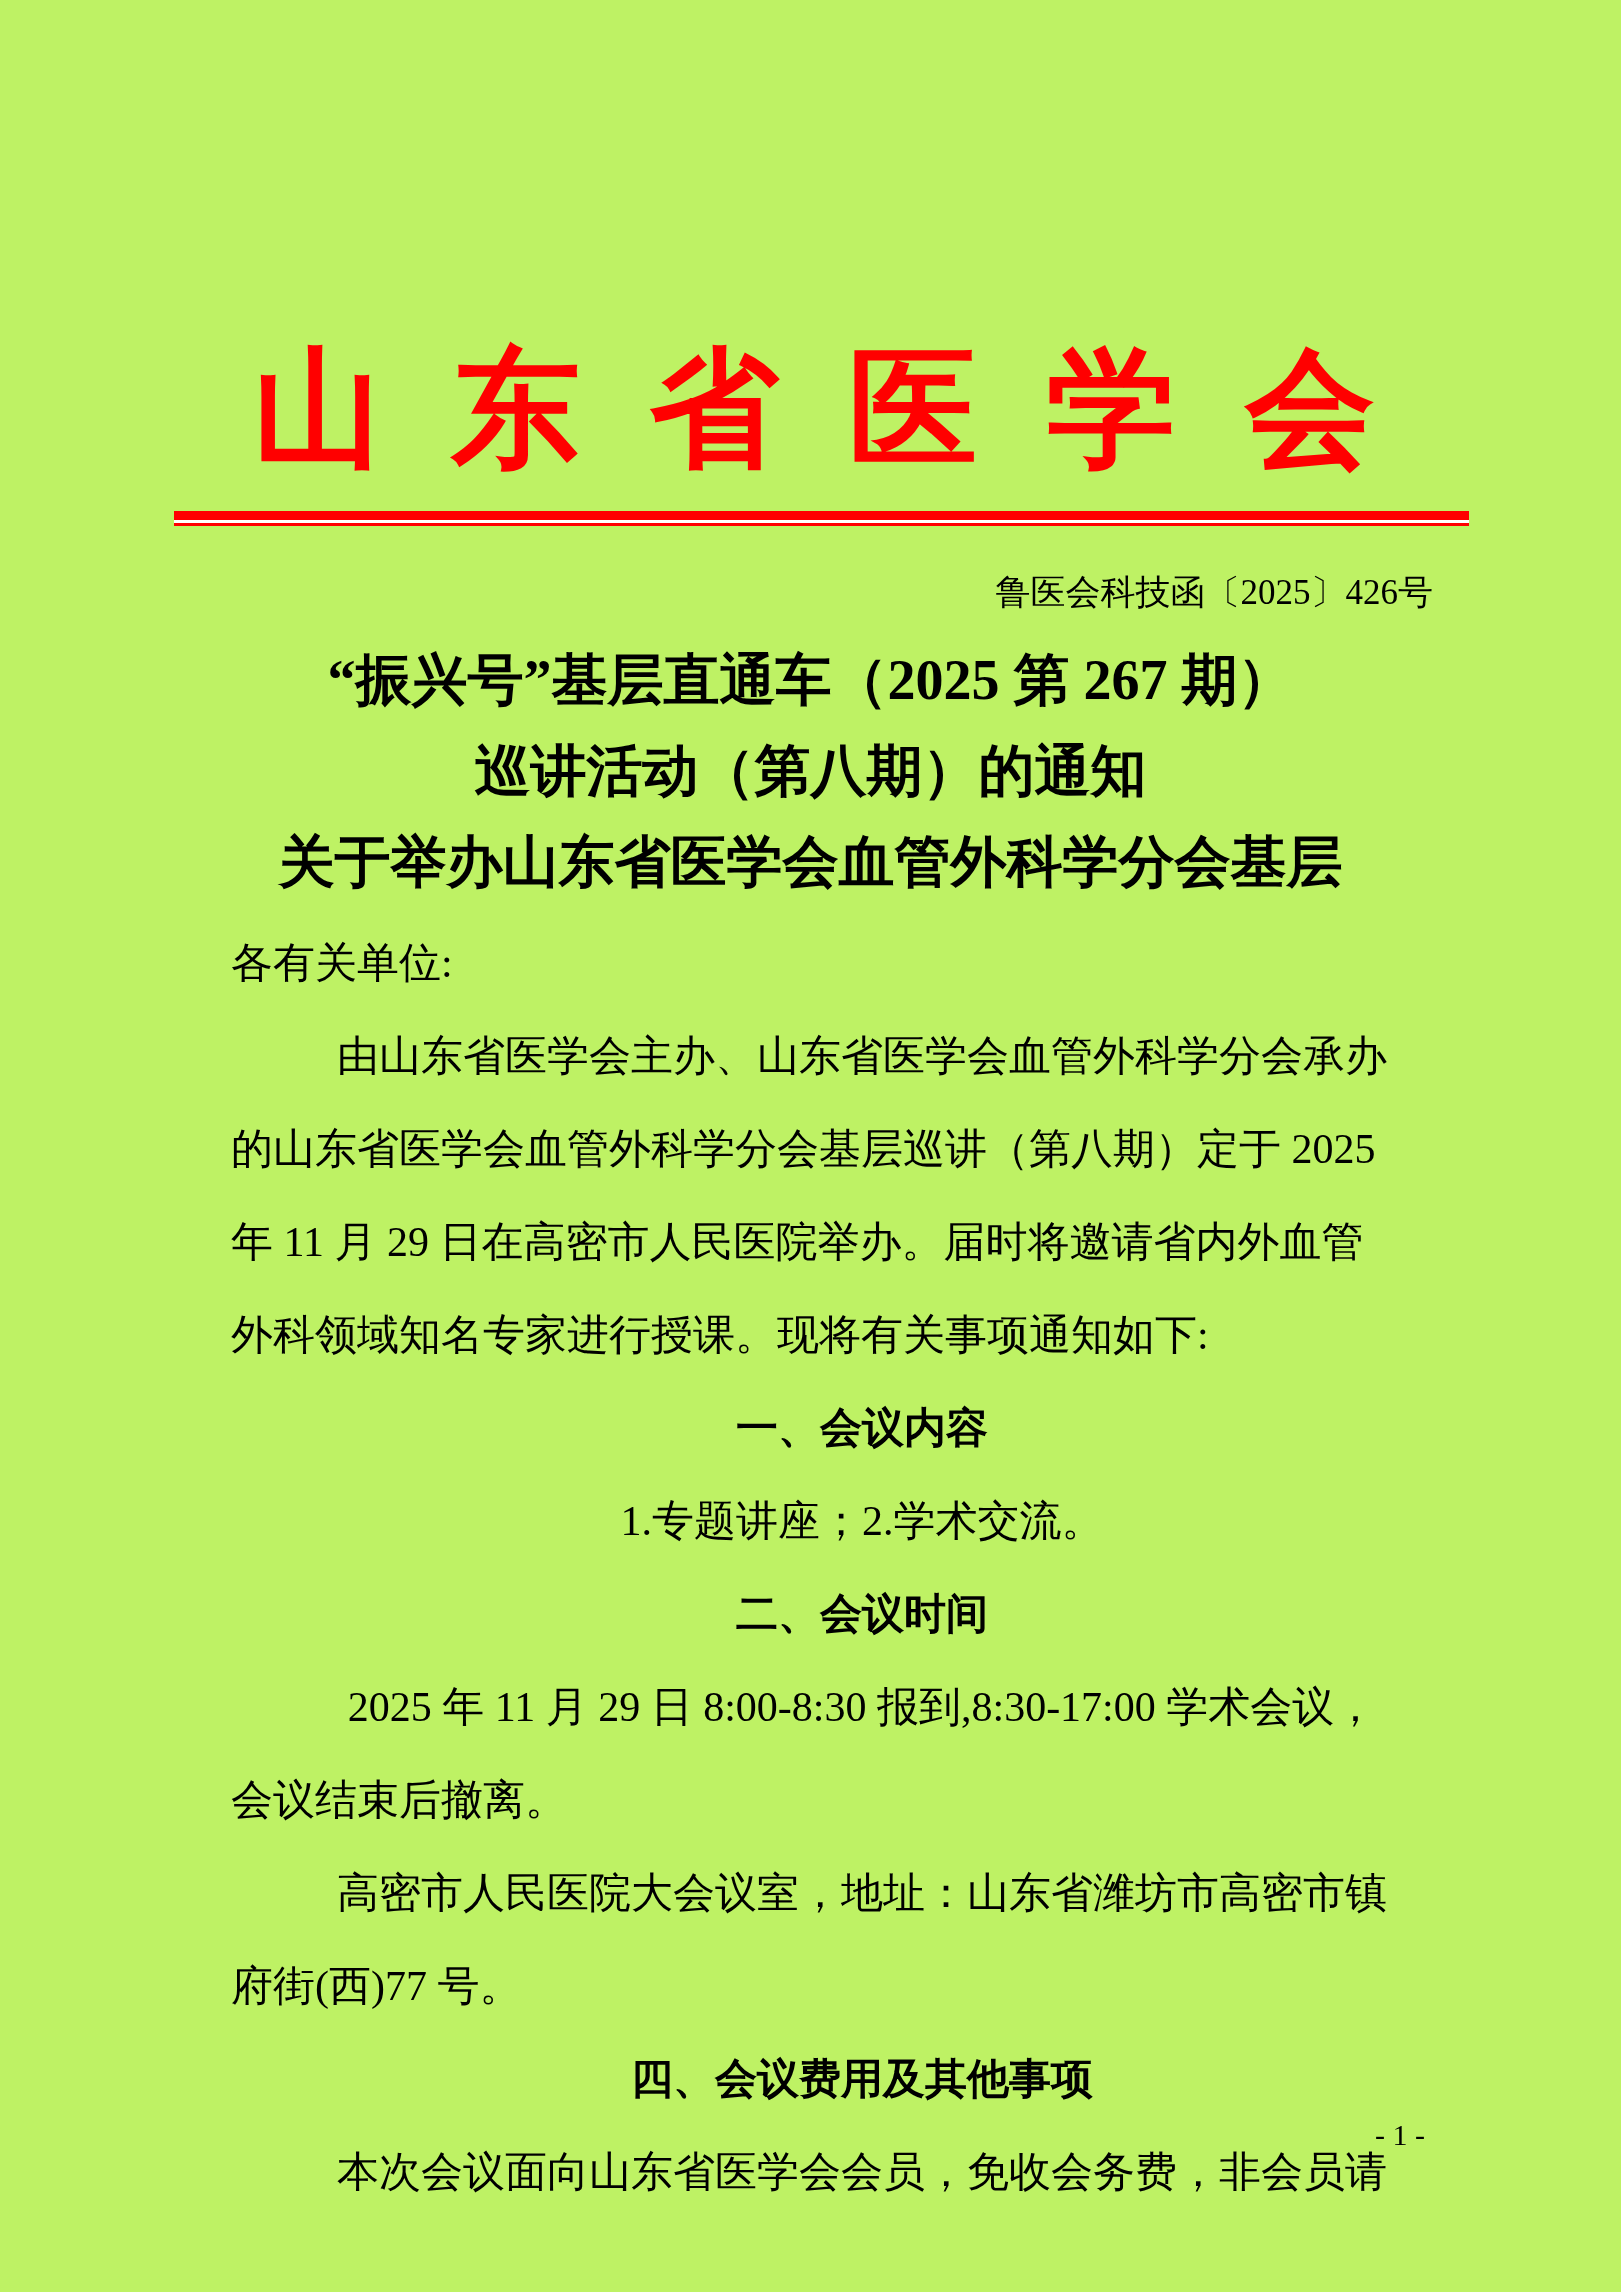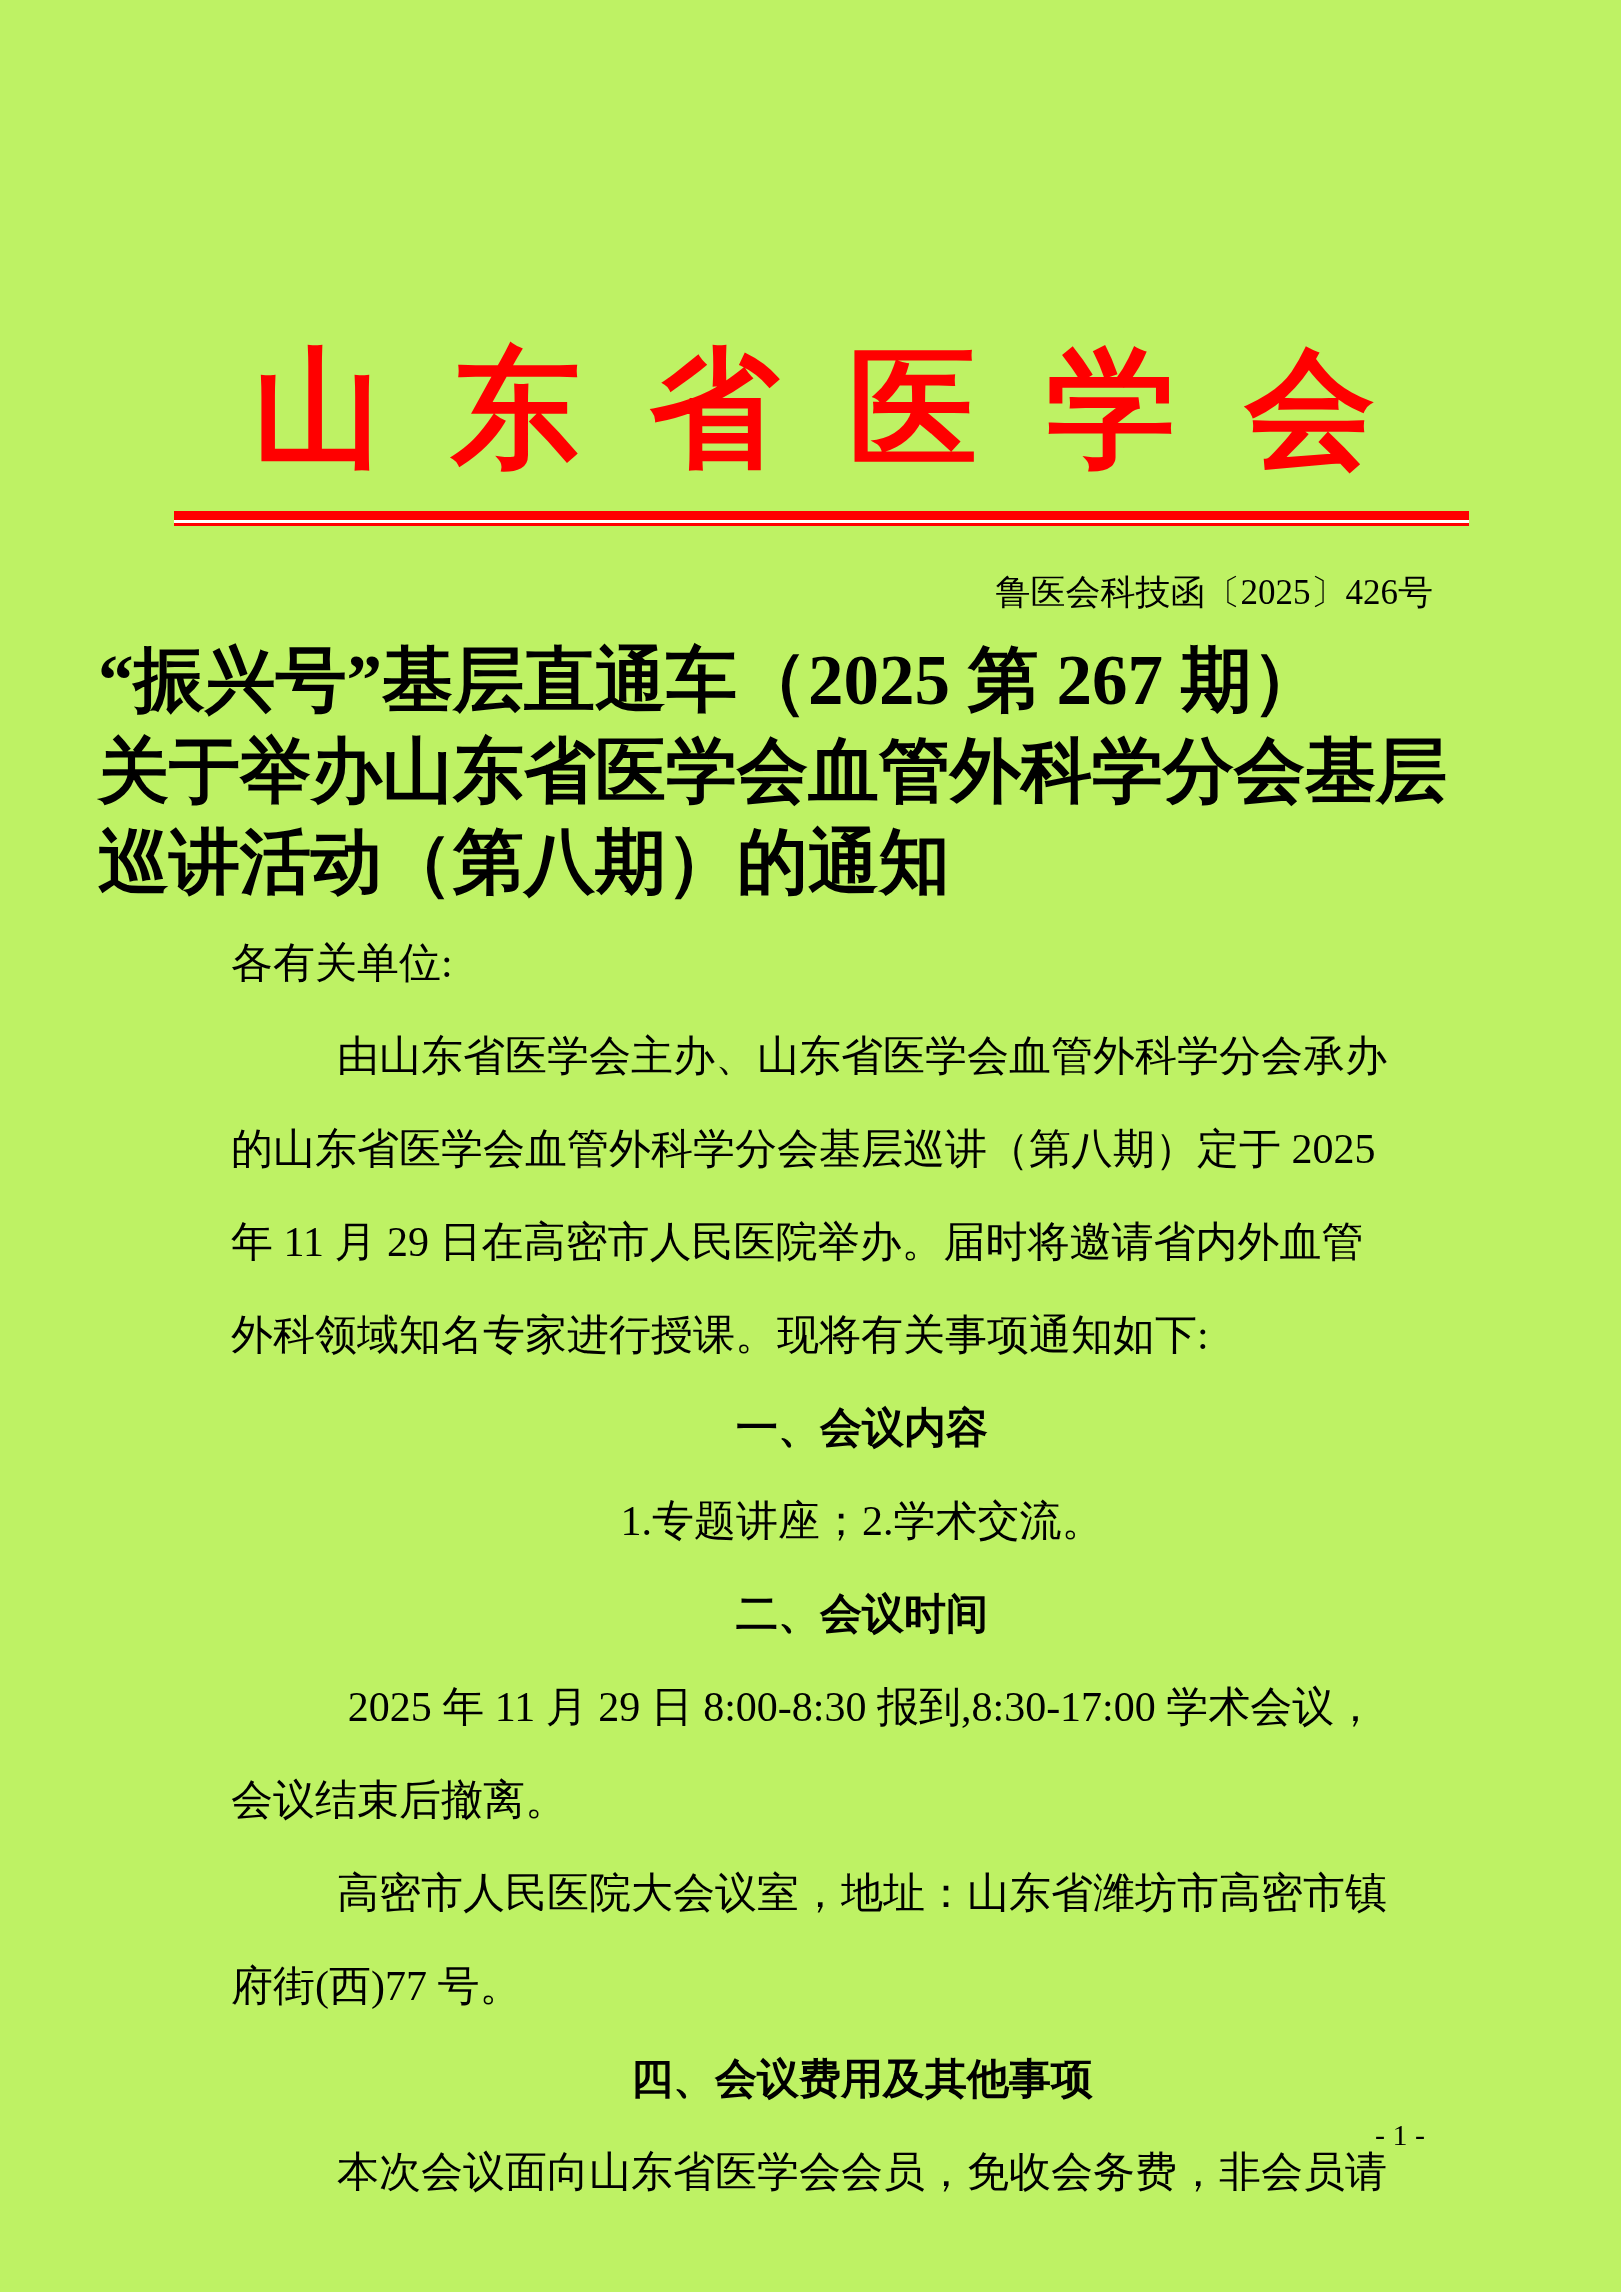--- a/index.html
+++ b/index.html
@@ -50,24 +50,24 @@
     font-size: 35px;
     line-height: 1.2;
     font-family: "Liberation Serif", "DejaVu Serif", serif;
     white-space: nowrap;
   }
   .title-block {
     position: absolute;
     top: 635px;
     left: 98px;
     width: 1425px;
-    text-align: left;
+    text-align: center;
     font-family: "Liberation Serif", "DejaVu Serif", serif;
     font-weight: bold;
-    font-size: 71px;
+    font-size: 56px;
     line-height: 91px;
   }
   .title-block p {
     margin: 0;
     white-space: nowrap;
   }
   .body-block {
     position: absolute;
     top: 909px;
     left: 216px;
@@ -102,22 +102,22 @@
 <div class="page">
 
   <div class="org-name">山 东 省 医 学 会</div>
 
   <div class="red-rule"></div>
 
   <div class="doc-number">鲁医会科技函〔2025〕426号</div>
 
   <div class="title-block">
     <p>“振兴号”基层直通车（2025 第 267 期）</p>
+    <p>巡讲活动（第八期）的通知</p>
     <p>关于举办山东省医学会血管外科学分会基层</p>
-    <p>巡讲活动（第八期）的通知</p>
   </div>
 
   <div class="body-block">
     <p class="">各有关单位:</p>
     <p class="indent">由山东省医学会主办、山东省医学会血管外科学分会承办</p>
     <p class="">的山东省医学会血管外科学分会基层巡讲（第八期）定于 2025</p>
     <p class="">年 11 月 29 日在高密市人民医院举办。届时将邀请省内外血管</p>
     <p class="">外科领域知名专家进行授课。现将有关事项通知如下:</p>
     <p class="heading indent">一、会议内容</p>
     <p class="indent">1.专题讲座；2.学术交流。</p>

